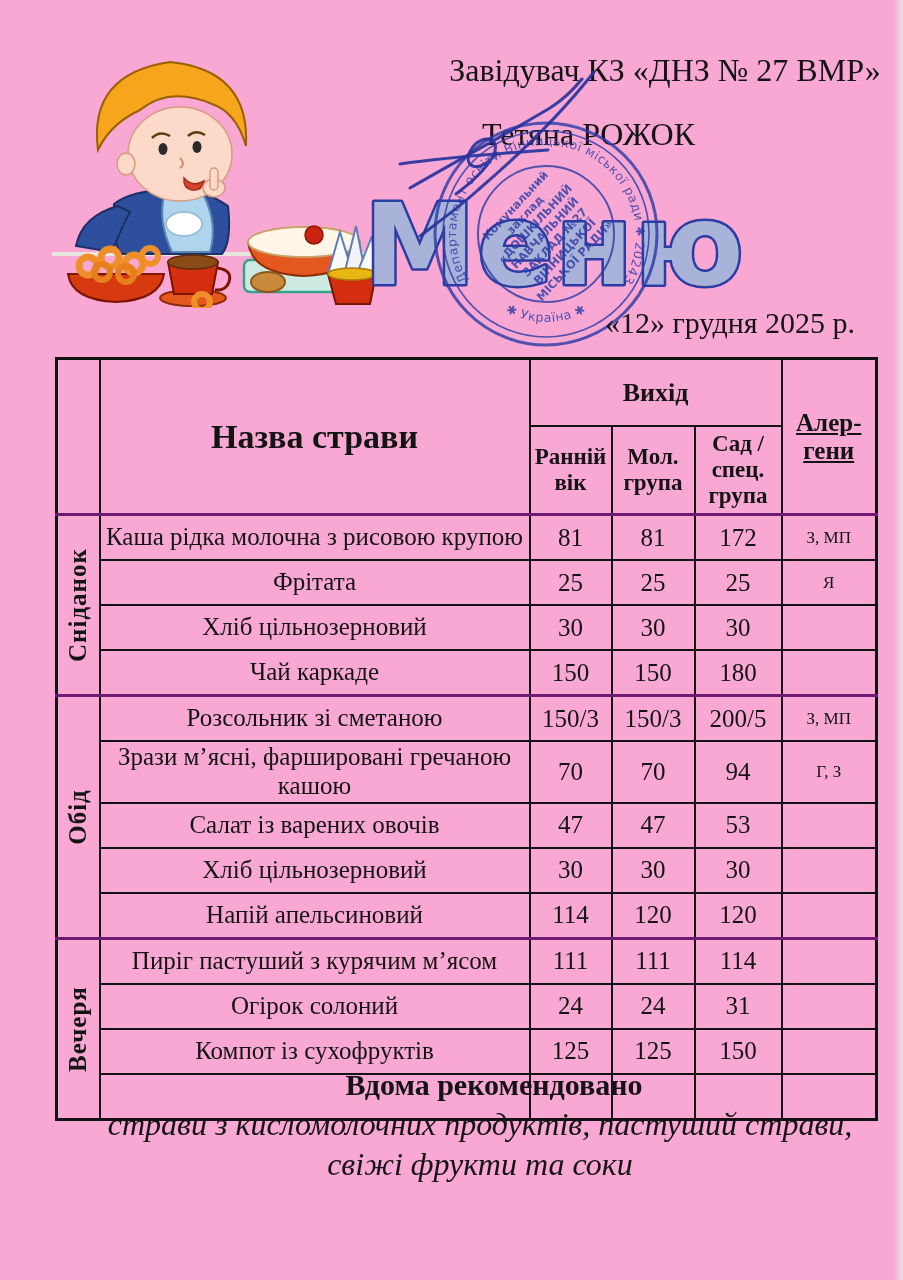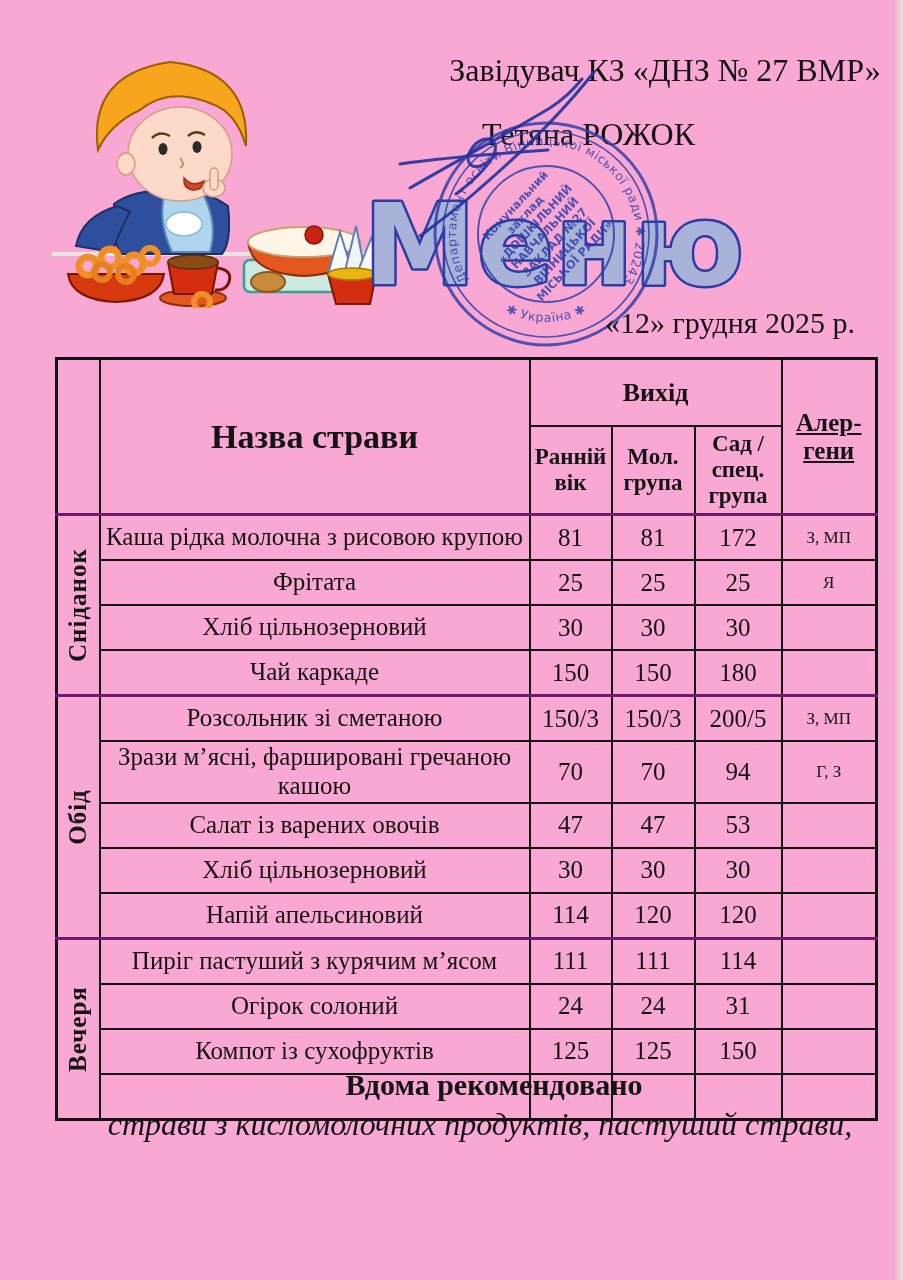--- a/index.html
+++ b/index.html
@@ -292,14 +292,15 @@
           <td class="value-cell"></td>
           <td class="value-cell"></td>
           <td class="value-cell"></td>
           <td class="allergen-cell"></td>
         </tr>
       </tbody>
   </table>
 
   <div class="footer-title">Вдома рекомендовано</div>
   <div class="footer-line1">страви з кисломолочних продуктів, пастуший страви,</div>
+  <div class="footer-line2">свіжі фрукти та соки</div>
 
 </div>
 
 </body></html>

